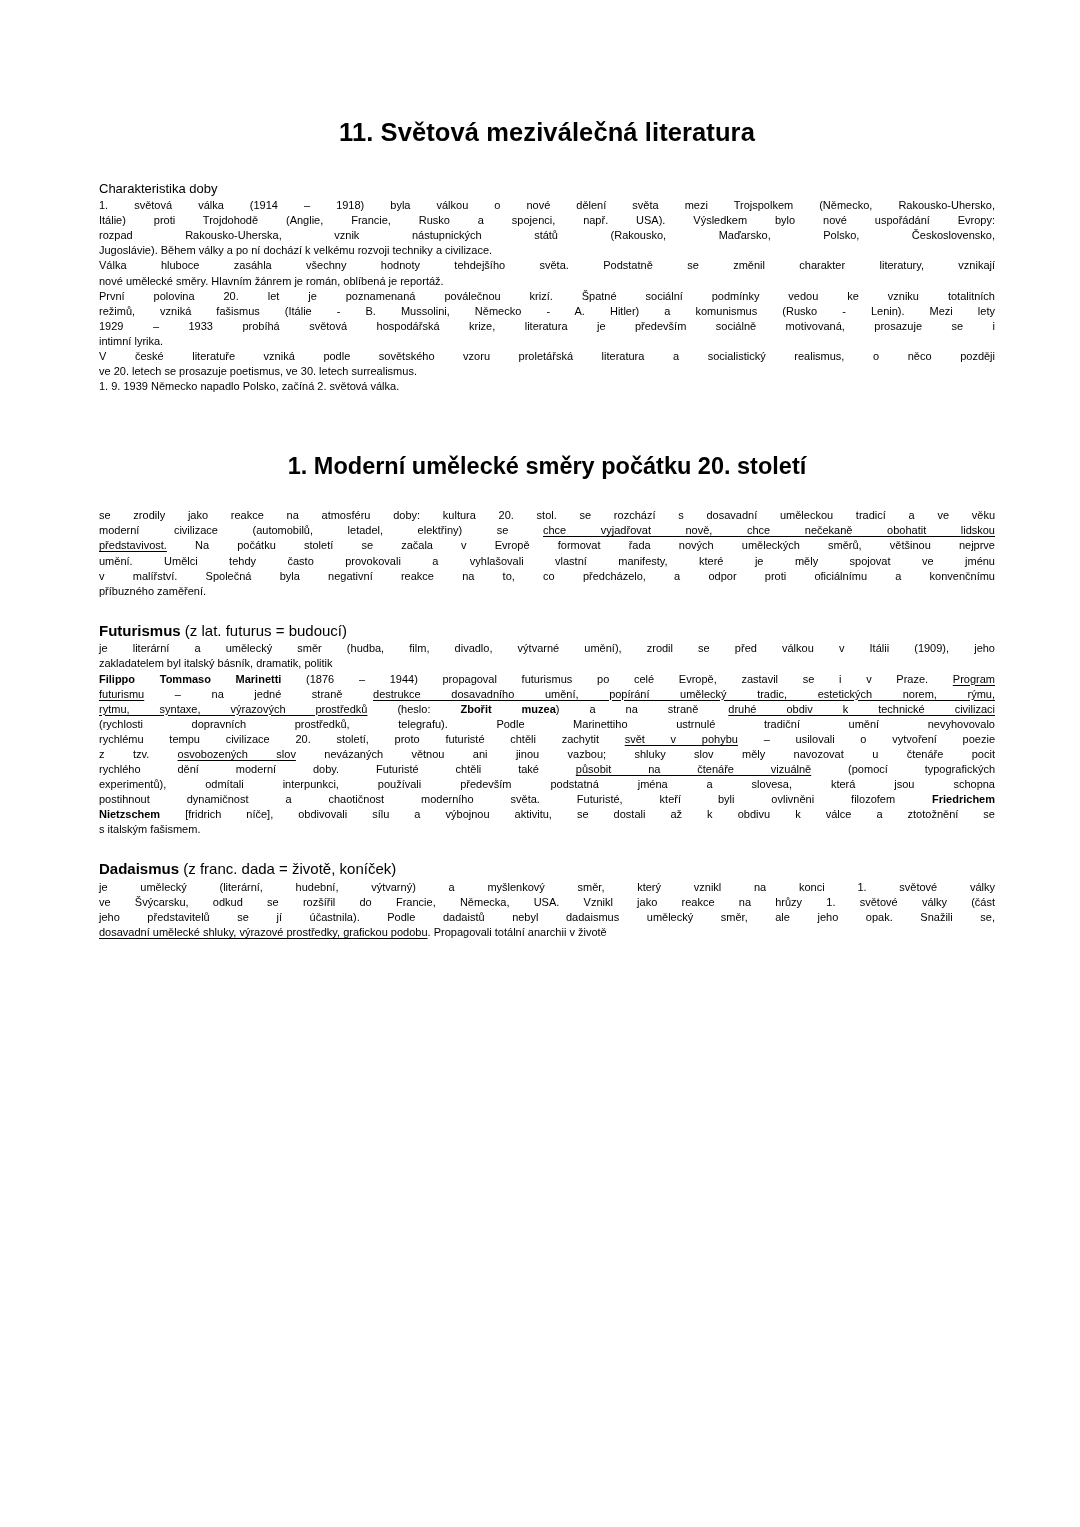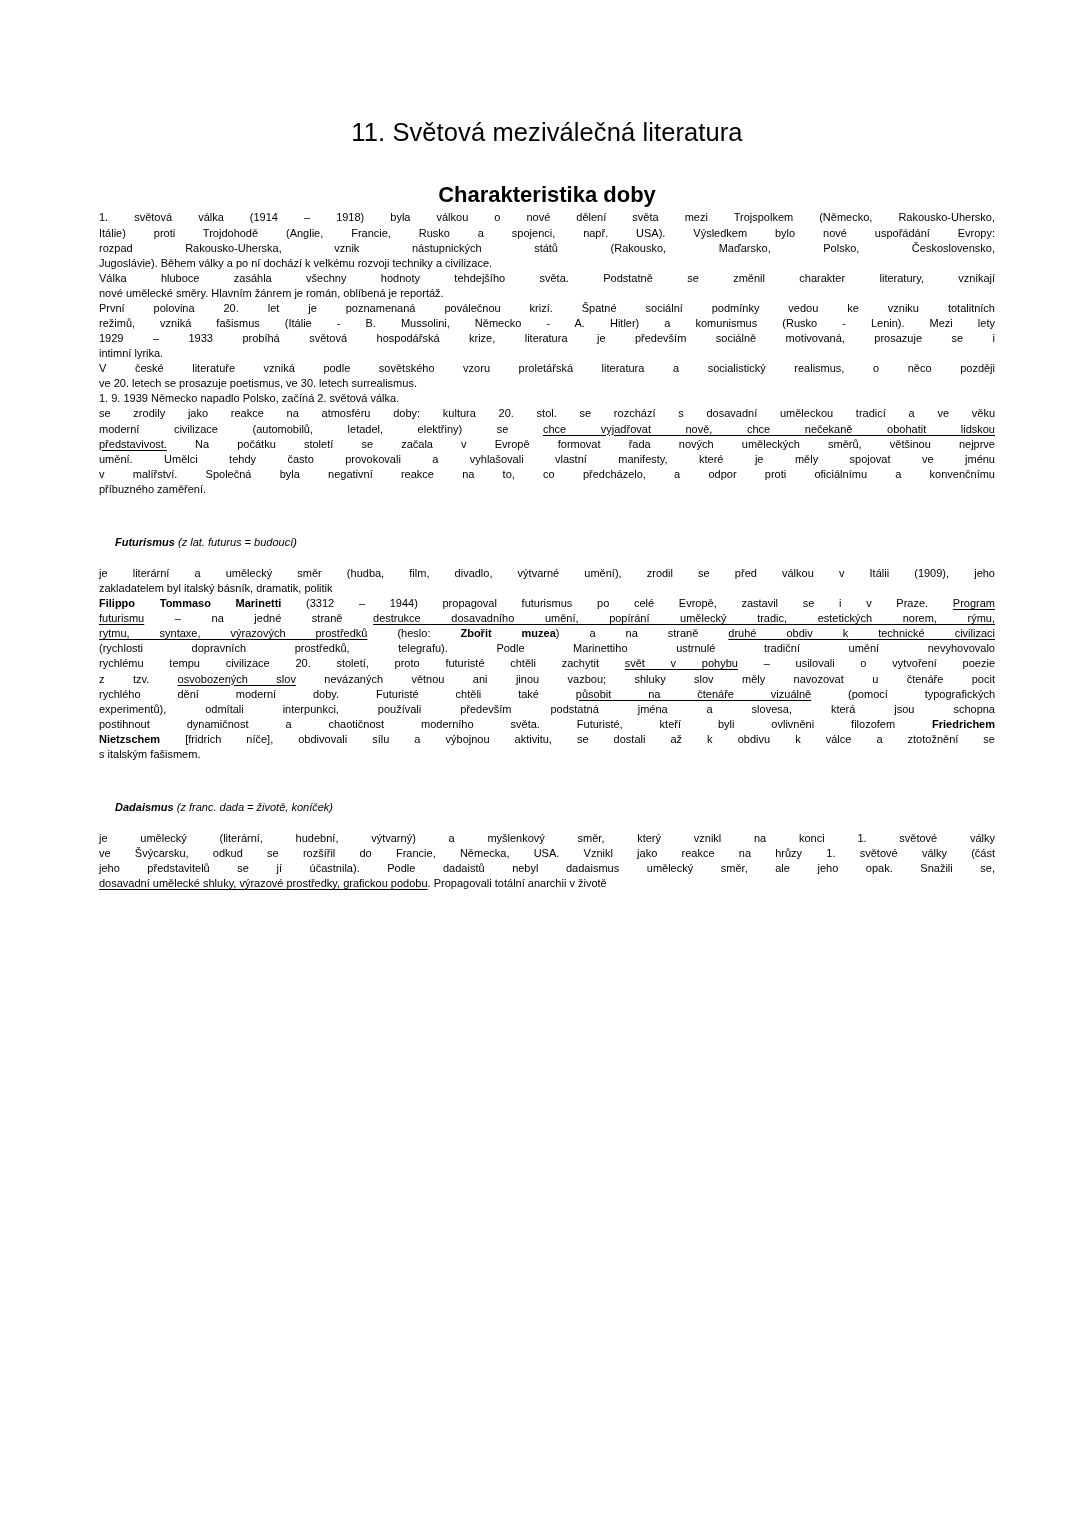--- a/index.html
+++ b/index.html
@@ -21,50 +21,48 @@
   .content {
     position: absolute;
     left: 99px;
     top: 118px;
     width: 896px;
   }
 
   
   .doc-title {
     font-size: 25.5px;
-    font-weight: normal;
+    font-weight: bold;
     text-align: center;
     letter-spacing: 0.1px;
     line-height: 1.15;
     margin: 0 0 33px 0;
   }
   .section-title {
     font-size: 23.5px;
     font-weight: bold;
     text-align: center;
     line-height: 1.2;
     margin: 58px 0 28px 0;
   }
   .sub-head {
-    font-size: 22px;
-    font-weight: bold;
+    font-size: 13px;
+    font-weight: normal;
     line-height: 1.37;
     margin: 0;
-    text-align: center;
   }
 
   
   .para {
-    font-size: 11px;
+    font-size: 15px;
     line-height: 1.372;
     text-align: justify;
     text-justify: inter-word;
-    margin: 16px;
+    margin: 0;
     hyphens: none;
-    font-style: italic;
   }
   .para.nojust {
     text-align: left;
   }
   .spacer-md { height: 22px; }
 
   b, strong { font-weight: bold; }
   u { text-decoration: underline; text-underline-offset: 2px; }
   .bi { font-weight: bold; }
 
@@ -112,41 +110,42 @@
 
     <div class="lines">
       <span class="ln">V české literatuře vzniká podle sovětského vzoru proletářská literatura a socialistický realismus, o něco později</span>
       <span class="ln last">ve 20. letech se prosazuje poetismus, ve 30. letech surrealismus.</span>
     </div>
 
     <div class="lines">
       <span class="ln last">1. 9. 1939 Německo napadlo Polsko, začíná 2. světová válka.</span>
     </div>
 
+    <div class="section-title">1. Moderní umělecké směry počátku 20. století</div>
 
     <div class="lines">
       <span class="ln">se zrodily jako reakce na atmosféru doby: kultura 20. stol. se rozchází s dosavadní uměleckou tradicí a ve věku</span>
       <span class="ln"><span>moderní civilizace (automobilů, letadel, elektřiny) se </span><u>chce vyjadřovat nově, chce nečekaně obohatit lidskou</u></span>
       <span class="ln"><u>představivost.</u><span> Na počátku století se začala v Evropě formovat řada nových uměleckých směrů, většinou nejprve</span></span>
       <span class="ln">umění. Umělci tehdy často provokovali a vyhlašovali vlastní manifesty, které je měly spojovat ve jménu</span>
       <span class="ln">v malířství. Společná byla negativní reakce na to, co předcházelo, a odpor proti oficiálnímu a konvenčnímu</span>
       <span class="ln last">příbuzného zaměření.</span>
     </div>
 
     <div class="spacer-md"></div>
 
     <div class="para nojust"><b>Futurismus</b><span> </span><span>(z lat. futurus = budoucí)</span></div>
 
     <div class="lines">
       <span class="ln">je literární a umělecký směr (hudba, film, divadlo, výtvarné umění), zrodil se před válkou v Itálii (1909), jeho</span>
       <span class="ln last">zakladatelem byl italský básník, dramatik, politik</span>
     </div>
 
     <div class="lines">
-      <span class="ln"><b>Filippo Tommaso Marinetti</b><span> (3312 – 1944) propagoval futurismus po celé Evropě, zastavil se i v Praze. </span><u>Program</u></span>
+      <span class="ln"><b>Filippo Tommaso Marinetti</b><span> (1876 – 1944) propagoval futurismus po celé Evropě, zastavil se i v Praze. </span><u>Program</u></span>
 
       <span class="ln"><u>futurismu</u><span> – na jedné straně </span><u>destrukce dosavadního umění, popírání umělecký tradic, estetických norem, rýmu,</u></span>
 
       <span class="ln"><u>rytmu, syntaxe, výrazových prostředků</u><span> (heslo: </span><span class="bi">Zbořit muzea</span><span>) a na straně </span><u>druhé obdiv k technické civilizaci</u></span>
 
       <span class="ln">(rychlosti dopravních prostředků, telegrafu). Podle Marinettiho ustrnulé tradiční umění nevyhovovalo</span>
 
       <span class="ln"><span>rychlému tempu civilizace 20. století, proto futuristé chtěli zachytit </span><u>svět v pohybu</u><span> – usilovali o vytvoření poezie</span></span>
 
       <span class="ln"><span>z tzv. </span><u>osvobozených slov</u><span> nevázaných větnou ani jinou vazbou; shluky slov měly navozovat u čtenáře pocit</span></span>

